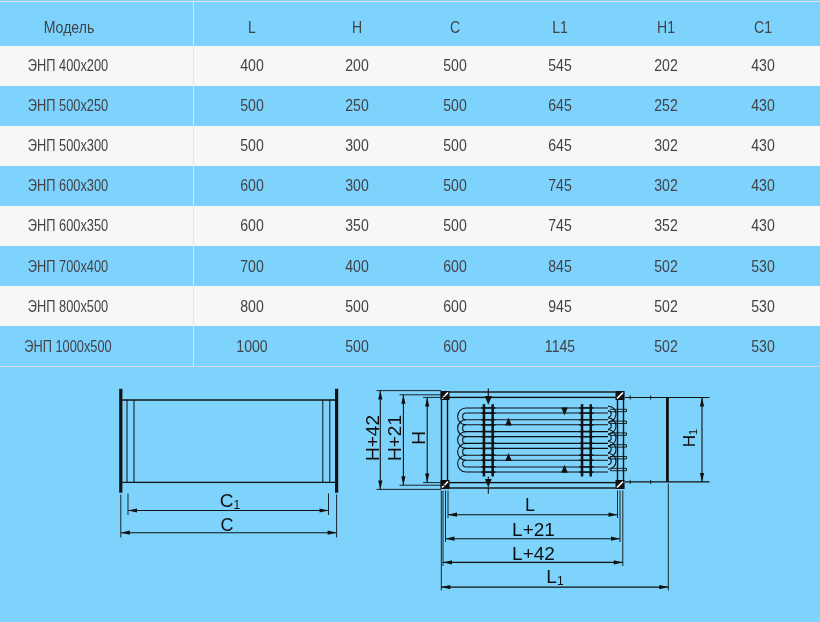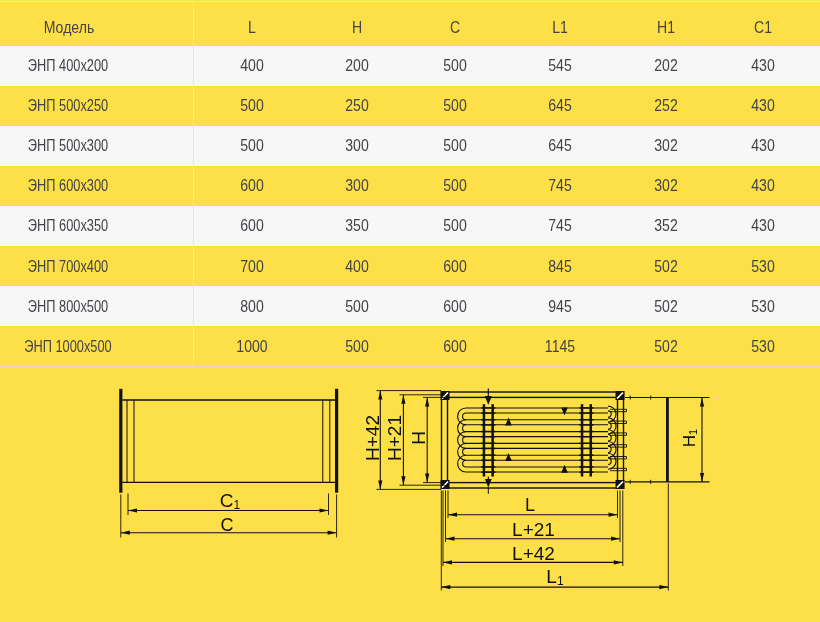--- a/index.html
+++ b/index.html
@@ -1,16 +1,16 @@
 <!DOCTYPE html>
 <html><head>
 <meta charset="utf-8">
 <style>
   html,body{margin:0;padding:0;background:#fff;}
-  #page{position:relative;width:820px;height:622px;background:#fde047;overflow:hidden;
+  #page{position:relative;width:820px;height:622px;background:#7dd3fc;overflow:hidden;
         font-family:"Liberation Sans", sans-serif;}
   .stripe{position:absolute;left:0;width:820px;height:40px;background:#f7f7f7;}
   .ct{position:absolute;transform:translate(-50%,-50%) scaleX(0.88);white-space:nowrap;
       color:#424248;font-size:16px;}
   .md{transform:translate(-50%,-50%) scaleX(0.80);}
   svg{position:absolute;left:0;top:0;}
 </style>
 </head>
 <body>
 <div id="page">

